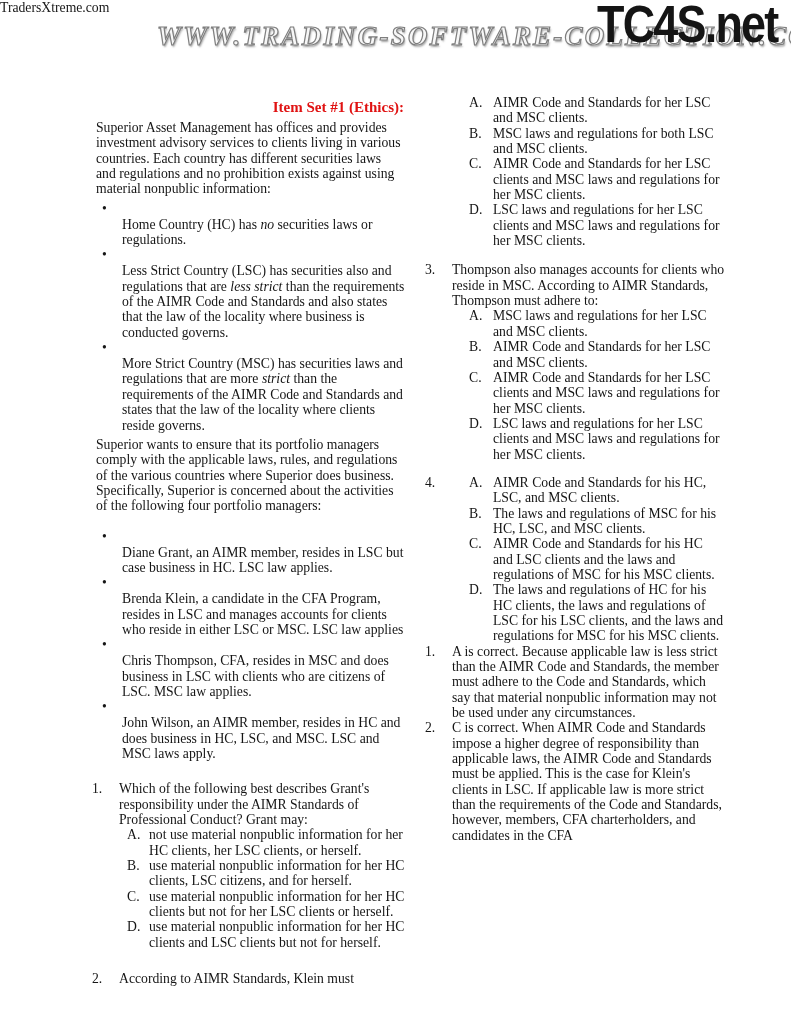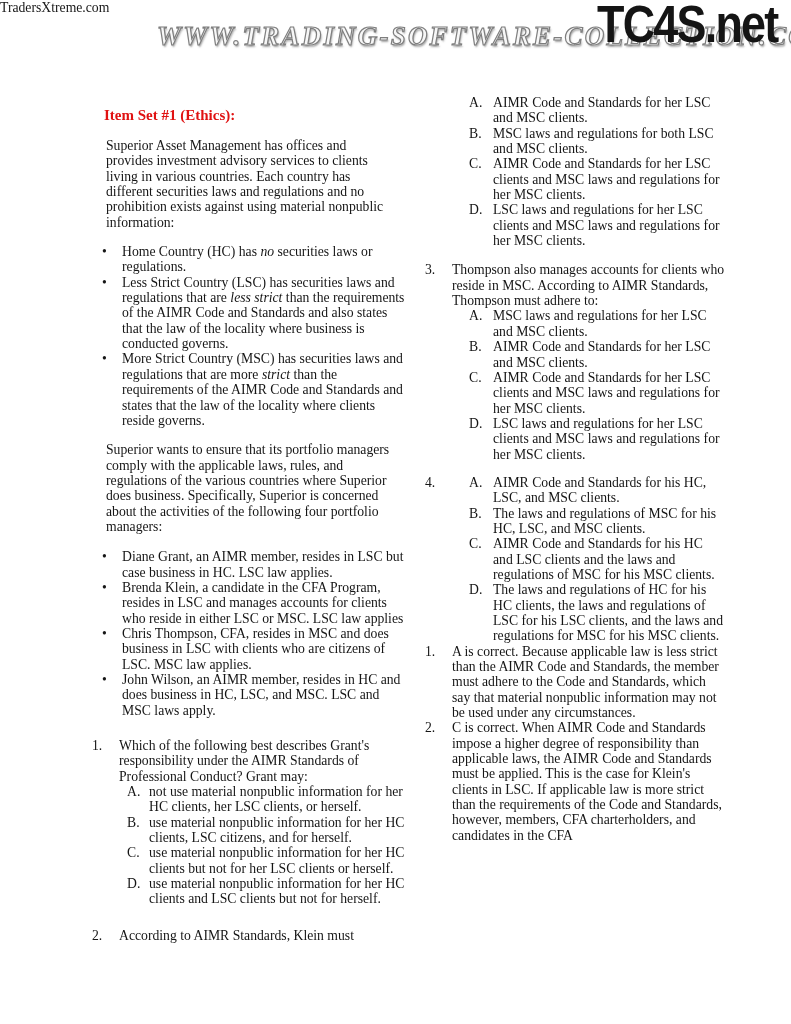--- a/index.html
+++ b/index.html
@@ -4,26 +4,26 @@
 <style>
   html,body{margin:0;padding:0;background:#ffffff;}
   .page{
     position:relative;width:791px;height:1024px;background:#ffffff;overflow:hidden;
     font-family:"Liberation Serif", serif;font-size:13.7px;line-height:15.35px;color:#151515;
   }
   
   .col{position:absolute;top:95px;}
   .col-left{left:92px;width:316px;}
   .col-right{left:425px;width:300px;}
-  .red-head{color:#e01212;font-weight:bold;font-size:15px;line-height:17px;margin:12px;}
-  .para{margin:14px;}
+  .red-head{color:#e01212;font-weight:bold;font-size:15px;line-height:17px;margin:4px;text-align:right;}
+  .para{margin:4px;}
   
   .b-row{display:flex;}
   .b-dot{flex:0 0 30px;padding-left:10px;box-sizing:border-box;}
-  .b-text{flex:1;}
+  .b-text{flex:1;margin-top:16px;}
   .mgr-bullets{margin-top:15px;}
   .it{font-style:italic;}
   
   .q-block{display:flex;}
   .q-num{flex:0 0 27px;}
   .q-body{flex:1;}
   .opts{padding-left:8px;}
   .col-right .opts{padding-left:17px;}
   .opt-row{display:flex;}
   .opt-letter{flex:0 0 22px;}
@@ -88,21 +88,21 @@
 
     <div class="bullets">
 
         <div class="b-row">
           <span class="b-dot">•</span>
           <span class="b-text"><span>Home Country (HC) has </span><span class="it">no</span><span> securities laws or regulations.</span></span>
         </div>
 
         <div class="b-row">
           <span class="b-dot">•</span>
-          <span class="b-text"><span>Less Strict Country (LSC) has securities laws and regulations that are </span><span class="it">less strict</span><span> than the requirements of the AIMR Code and Standards and also states that the law of the locality where business is conducted governs.</span></span>
+          <span class="b-text"><span>Less Strict Country (LSC) has securities also and regulations that are </span><span class="it">less strict</span><span> than the requirements of the AIMR Code and Standards and also states that the law of the locality where business is conducted governs.</span></span>
         </div>
 
         <div class="b-row">
           <span class="b-dot">•</span>
           <span class="b-text"><span>More Strict Country (MSC) has securities laws and regulations that are more </span><span class="it">strict</span><span> than the requirements of the AIMR Code and Standards and states that the law of the locality where clients reside governs.</span></span>
         </div>
       </div>
 
     <p class="para">Superior wants to ensure that its portfolio managers comply with the applicable laws, rules, and regulations of the various countries where Superior does business. Specifically, Superior is concerned about the activities of the following four portfolio managers:</p>
 

